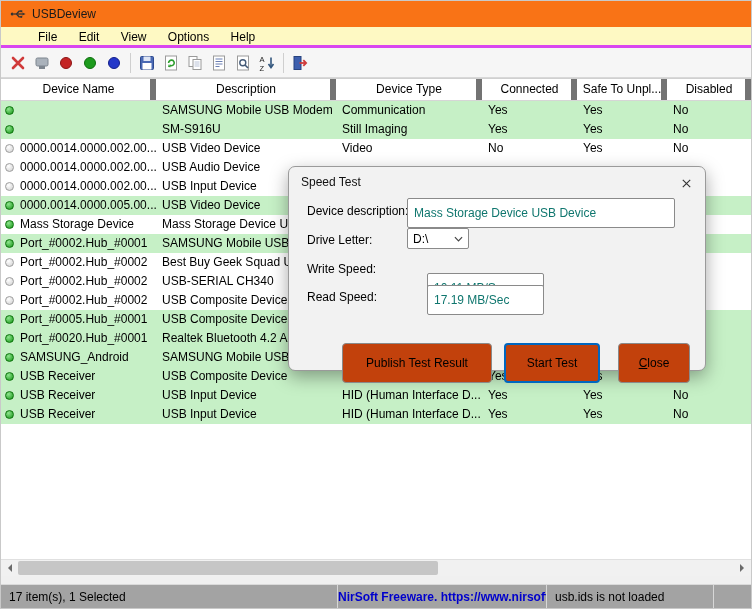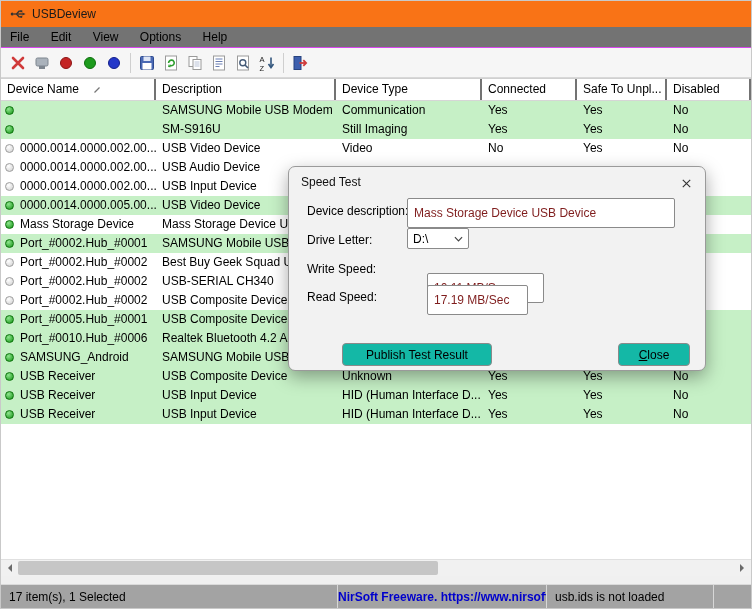--- a/index.html
+++ b/index.html
@@ -7,37 +7,37 @@
   body { font-family:"Liberation Sans", sans-serif; font-size:12px; color:#000; }
   #app {
     position:relative; width:752px; height:609px; background:#f0f0f0;
     overflow:hidden; border:1px solid #c9c9c9;
   }
   
   .titlebar { position:absolute; left:0; top:0; width:100%; height:26px; background:#f97316; }
   .titlebar .appicon { position:absolute; left:9px; top:5px; width:16px; height:16px; }
   .titlebar .title { position:absolute; left:31px; top:0; line-height:26px; color:#1a1a1a; }
   
-  .menubar { position:absolute; left:0; top:26px; width:100%; height:21px; background:#737373; border-bottom:1px solid #d946ef; }
+  .menubar { position:absolute; left:0; top:26px; width:100%; height:21px; background:#fef9c3; border-bottom:3px solid #d946ef;padding-left:28px; }
   .menu-item { display:inline-block; padding:0 9px; line-height:20px; cursor:default; }
   
   .toolbar { position:absolute; left:0; top:47px; width:100%; height:30px; background:#f6f6f6;
              border-bottom:1px solid #d8d8d8; display:flex; align-items:center; padding-left:5px; }
   .tb-btn { width:24px; height:24px; display:flex; align-items:center; justify-content:center;
             border:1px solid transparent; background:transparent; }
   .tb-btn svg { width:18px; height:18px; }
   .tb-sep { width:1px; height:20px; background:#cfcfcf; margin:0 4px; }
   
   .listview { position:absolute; left:0; top:77px; width:100%; height:498px; background:#ffffff;
               border-top:1px solid #d0d0d0; }
   .lv-header { position:absolute; left:0; top:0; right:0; height:22px; background:#ffffff;
                border-bottom:1px solid #d6d6d6; display:grid;
                grid-template-columns:155px 180px 146px 95px 90px 1fr; }
-  .lv-header .hcell { border-right:2px solid #737373; padding-left:6px; line-height:21px;
-                      white-space:nowrap; overflow:hidden; display:flex; align-items:center; gap:14px; }
+  .lv-header .hcell { border-right:6px solid #737373; padding-left:6px; line-height:21px;
+                      white-space:nowrap; overflow:hidden; display:flex; align-items:center; gap:14px;flex-direction:column; }
   .sort-ind { width:8px; height:8px; }
   .lv-rows { position:absolute; left:0; top:22px; right:0; }
   .lv-row { display:grid; grid-template-columns:155px 180px 146px 95px 90px 1fr; height:19px; background:#ffffff; }
   .lv-row.green { background:#c6f0c6; }
   .cell { white-space:nowrap; overflow:hidden; line-height:19px; padding-left:6px; }
   .c-name { display:flex; align-items:center; padding-left:4px; gap:6px; }
   .c-name-text { overflow:hidden; white-space:nowrap; }
   .dot { width:9px; height:9px; border-radius:50%; flex:0 0 9px; }
   .dot-green { background:radial-gradient(circle at 35% 30%, #8fe68f, #149314); border:1px solid #0d750d; }
   .dot-gray  { background:radial-gradient(circle at 35% 30%, #ffffff, #cfcfcf); border:1px solid #9d9d9d; }
@@ -56,30 +56,30 @@
   .sb-2 { left:337px; width:209px; text-align:center; color:#0000cc; font-weight:bold; padding-left:0; }
   .sb-3 { left:546px; width:167px; }
   .sb-4 { left:713px; width:39px; border-right:none; }
   
   .dialog { position:absolute; left:287px; top:165px; width:418px; height:205px; background:#f2f2f2;
             border:1px solid #9a9a9a; border-radius:7px; box-shadow:0 6px 18px rgba(0,0,0,.35); z-index:20; }
   .dlg-title { position:absolute; left:12px; top:8px; color:#111; }
   .dlg-close { position:absolute; right:10px; top:7px; width:18px; height:18px; display:flex;
                align-items:center; justify-content:center; }
   .dlg-label { position:absolute; left:18px; color:#000; }
-  .dlg-input { position:absolute; height:21px; border:1px solid #8a8a8a; background:#fff; color:#7f1d1d;
+  .dlg-input { position:absolute; height:21px; border:1px solid #8a8a8a; background:#fff; color:#0f766e;
                font-family:"Liberation Sans", sans-serif; font-size:12px; padding:14px 6px; border-radius:2px; }
   .dd-input { left:118px; top:31px; width:268px; }
   .ws-input { left:138px; top:90px; width:117px;margin-top:16px; }
-  .rs-input { left:138px; top:118px; width:101px; }
+  .rs-input { left:138px; top:118px; width:117px; }
   .combo { position:absolute; left:118px; top:61px; width:62px; height:21px; background:#fff;
            border:1px solid #8a8a8a; border-radius:2px; display:flex; align-items:center;
            justify-content:space-between; padding:0 5px; }
   .combo svg { width:9px; height:6px; }
-  .dlg-btn { position:absolute; top:176px; height:23px; background:#14b8a6; border:1px solid #8a8a8a;
+  .dlg-btn { position:absolute; top:176px; height:40px; background:#c2410c; border:1px solid #8a8a8a;
              border-radius:4px; font-family:"Liberation Sans", sans-serif; font-size:12px; color:#000;
              display:flex; align-items:center; justify-content:center; }
   .btn-publish { left:53px; width:150px; }
   .btn-start { left:215px; width:96px; border:2px solid #0067c0; }
   .btn-close-dlg { left:329px; width:72px; }
   .btn-close-dlg .lbl { display:block; }
   .btn-close-dlg .lbl::first-letter { text-decoration:underline; }
 </style>
 </head>
 <body>
@@ -331,21 +331,21 @@
     </div>
     <div class="cell c-desc">USB Composite Device</div>
     <div class="cell c-type"></div>
     <div class="cell c-conn"></div>
     <div class="cell c-safe"></div>
     <div class="cell c-dis"></div>
   </div>
         <div class="lv-row green">
     <div class="cell c-name">
       <span class="dot dot-green"></span>
-      <span class="c-name-text">Port_#0010.Hub_#0006</span>
+      <span class="c-name-text">Port_#0020.Hub_#0001</span>
     </div>
     <div class="cell c-desc">Realtek Bluetooth 4.2 Ada</div>
     <div class="cell c-type"></div>
     <div class="cell c-conn"></div>
     <div class="cell c-safe"></div>
     <div class="cell c-dis"></div>
   </div>
         <div class="lv-row green">
     <div class="cell c-name">
       <span class="dot dot-green"></span>
@@ -429,18 +429,19 @@
         </svg>
     </div>
 
     <div class="dlg-label" style="top:95px">Write Speed:</div>
     <input class="dlg-input ws-input" value="10.11 MB/Sec" style="">
 
     <div class="dlg-label" style="top:123px">Read Speed:</div>
     <input class="dlg-input rs-input" value="17.19 MB/Sec" style="">
 
     <button class="dlg-btn btn-publish">Publish Test Result</button>
+    <button class="dlg-btn btn-start">Start Test</button>
     <button class="dlg-btn btn-close-dlg">
       <span class="lbl">Close</span>
     </button>
   </div>
 
 </div>
 
 </body></html>

